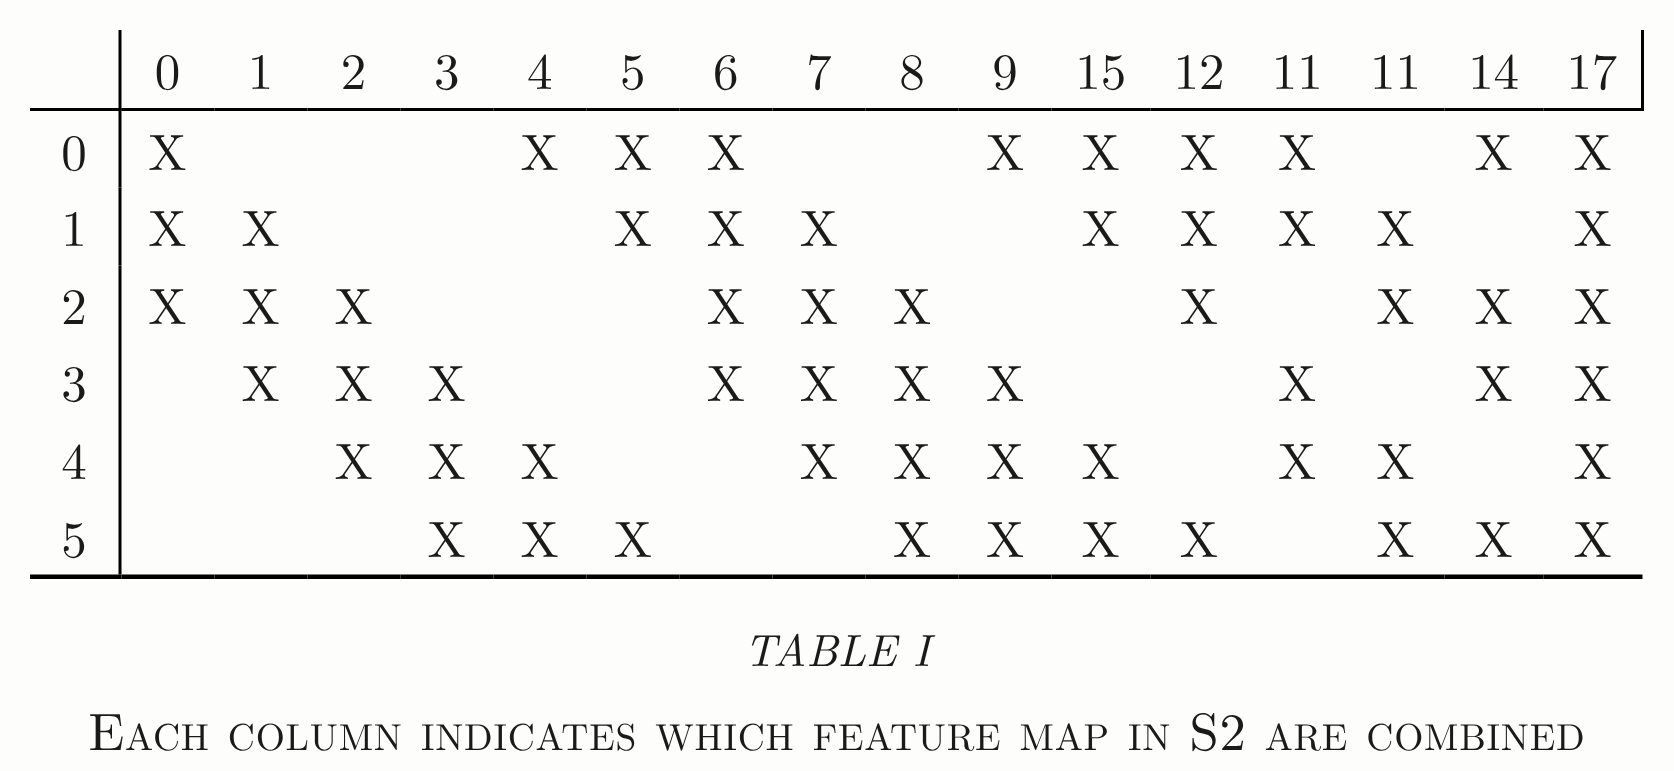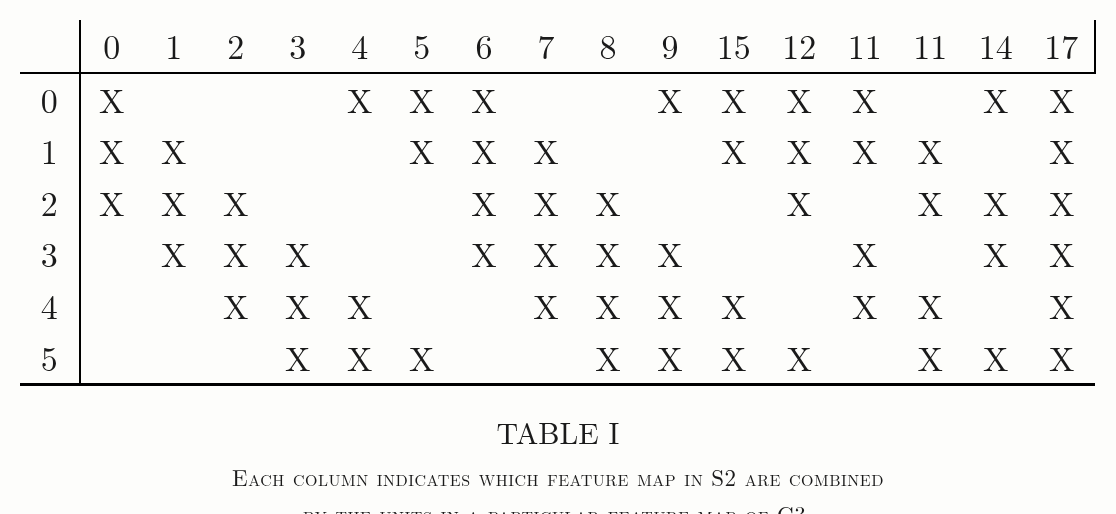--- a/index.html
+++ b/index.html
@@ -48,24 +48,25 @@
     .corner {
       border-right: 2.5px solid #000;
     }
     .caption {
       margin-top: 24px;
       text-align: center;
       font-size: 30px;
     }
     .caption-line1 {
       margin-bottom: 6px;
+      font-style: italic;
     }
     .caption-scaps {
       font-variant: small-caps;
-      font-size: 23px;
+      font-size: 35px;
       letter-spacing: 0.5px;
       line-height: 1.6;
     }
   </style>
 </head>
 <body>
 
 <div class="container">
   <table>
     <tbody>

